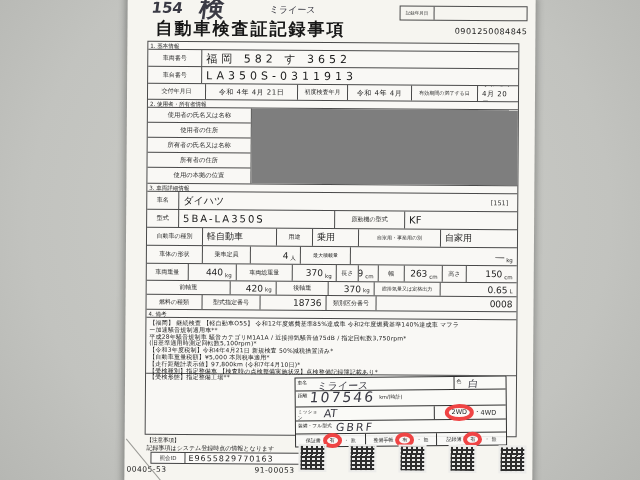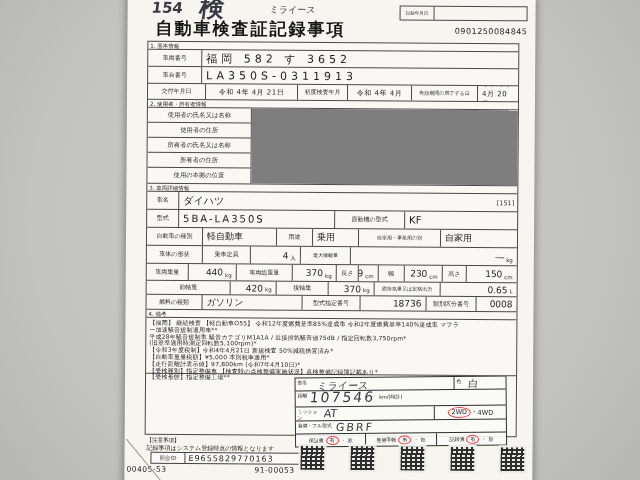--- a/index.html
+++ b/index.html
@@ -31,36 +31,36 @@
   .r{display:flex;border-bottom:1px solid #4a4a4a}
   .lc{font-size:6px;color:#2c2c2c;display:flex;align-items:center;justify-content:center;text-align:center;border-right:1px solid #4a4a4a;padding:0 1px;line-height:1.15}
   .lc.t5{font-size:5px}
   .vc{font-size:10px;display:flex;align-items:center;padding:0 4px;position:relative;overflow:hidden}
   .vc.sm{font-size:7px;letter-spacing:.5px}
   .vc.m9{font-size:9px}
   .vc.rt{justify-content:flex-end}
   .vc.br{border-right:1px solid #4a4a4a}
   .sp{letter-spacing:4px}
   .unit{font-size:5.5px;align-self:flex-end;padding-bottom:2px;margin-left:2px}
-  .code{position:absolute;right:3px;top:50%;transform:translateY(-50%);font-size:6.5px;color:#333}
+  .code{position:absolute;right:9px;top:50%;transform:translateY(-50%);font-size:6.5px;color:#333}
   .s2wrap{display:flex;border-bottom:1px solid #4a4a4a}
   .s2labels{width:104px;border-right:1px solid #4a4a4a}
   .s2labels .s2lc{height:15px;display:flex;align-items:center;justify-content:center;font-size:6.3px;color:#2c2c2c;border-bottom:1px solid #4a4a4a}
   .s2labels .s2lc:last-child{border-bottom:none}
   .redact{flex:1;background:#7e7e7e}
   .remarks{height:56px;border-bottom:1px solid #4a4a4a;padding:2px 3px;font-size:6px;line-height:6.8px;color:#222;letter-spacing:.2px}
   .emptybox{height:60px}
   
   .stamp{position:absolute;left:170px;top:382px;width:212px;border:1.5px solid #2f2f2f;background:rgba(250,250,247,.9);transform:rotate(-0.9deg)}
   .srow{display:flex;border-bottom:1px solid #2f2f2f;align-items:stretch}
   .srow:last-child{border-bottom:none}
   .slbl{font-size:4.8px;color:#222;padding:1px 2px;display:flex;align-items:flex-start}
   .sval{font-size:11px}
   .drivebox{border-left:1px solid #2f2f2f;display:flex;align-items:center;justify-content:center;font-size:6.5px;padding:0 3px;margin-left:auto;width:72px}
-  .circle{border:1px solid #ef4444;border-radius:50%;padding:0 3px 1px 3px;display:inline-block}
+  .circle{border:4px solid #ef4444;border-radius:50%;padding:0 3px 1px 3px;display:inline-block}
   .optgrp{display:flex;align-items:center;font-size:5px;padding:1px 2px;border-right:1px solid #2f2f2f;flex:1;gap:2px;justify-content:center}
   .optgrp:last-child{border-right:none}
   
   .notice-h{position:absolute;left:22px;top:444px;font-size:5.5px;color:#222}
   .notice-t{position:absolute;left:22px;top:451px;font-size:6px;color:#222}
   .idbox{position:absolute;left:26px;top:459px;width:152px;height:12px;border:1px solid #444;display:flex;background:rgba(255,255,255,.5)}
   .idbox .ilbl{width:34px;border-right:1px solid #444;font-size:5.5px;display:flex;align-items:center;justify-content:center;color:#333}
   .idbox .ival{flex:1;font-size:8px;display:flex;align-items:center;padding-left:3px;letter-spacing:1px}
   .numl{position:absolute;left:2px;top:472px;font-size:7.5px;letter-spacing:.5px}
   .numr{position:absolute;left:130px;top:472px;font-size:7.5px;letter-spacing:.5px}
@@ -162,21 +162,21 @@
         <span>370</span>
         <span class="unit">kg</span>
       </div>
       <div class="lc" style="width:22px">長さ</div>
       <div class="vc m9 rt br" style="width:20px">
         <span>339</span>
         <span class="unit">cm</span>
       </div>
       <div class="lc" style="width:26px">幅</div>
       <div class="vc m9 rt br" style="width:38px">
-        <span>230</span>
+        <span>263</span>
         <span class="unit">cm</span>
       </div>
       <div class="lc" style="width:24px">高さ</div>
       <div class="vc m9 rt" style="flex:1">
         <span>150</span>
         <span class="unit">cm</span>
       </div>
     </div>
     <div class="r" style="height:14px">
       <div class="lc" style="width:84px">前軸重</div>
@@ -190,21 +190,20 @@
         <span class="unit">kg</span>
       </div>
       <div class="lc t5" style="width:66px">総排気量又は定格出力</div>
       <div class="vc m9 rt" style="flex:1">
         <span>0.65</span>
         <span class="unit">L</span>
       </div>
     </div>
     <div class="r" style="height:15px">
       <div class="lc" style="width:56px">燃料の種類</div>
-      <div class="vc m9 br" style="width:100px">ガソリン</div>
       <div class="lc" style="width:58px">型式指定番号</div>
       <div class="vc m9 rt br" style="width:66px">18736</div>
       <div class="lc" style="width:50px">類別区分番号</div>
       <div class="vc m9 rt" style="flex:1">0008</div>
     </div>
 
     <div class="sechdr">4. 備考</div>
     <div class="remarks">
       <div>【福岡】 継続検査 【軽自動車O55】 令和12年度燃費基準85%達成車 令和2年度燃費基準140%達成車 マフラ</div>
       <div>ー加速騒音規制適用車**</div>

